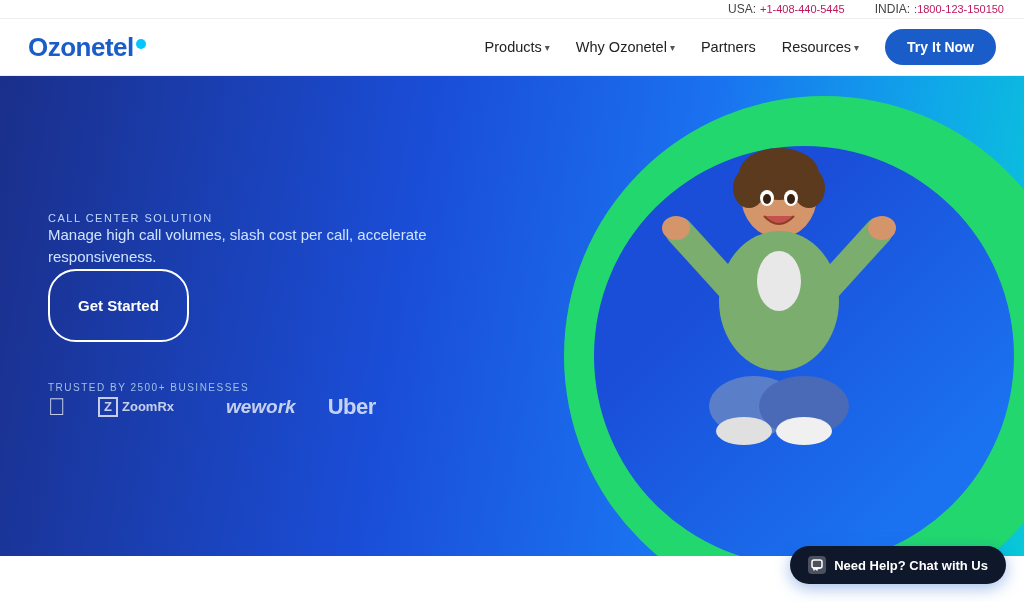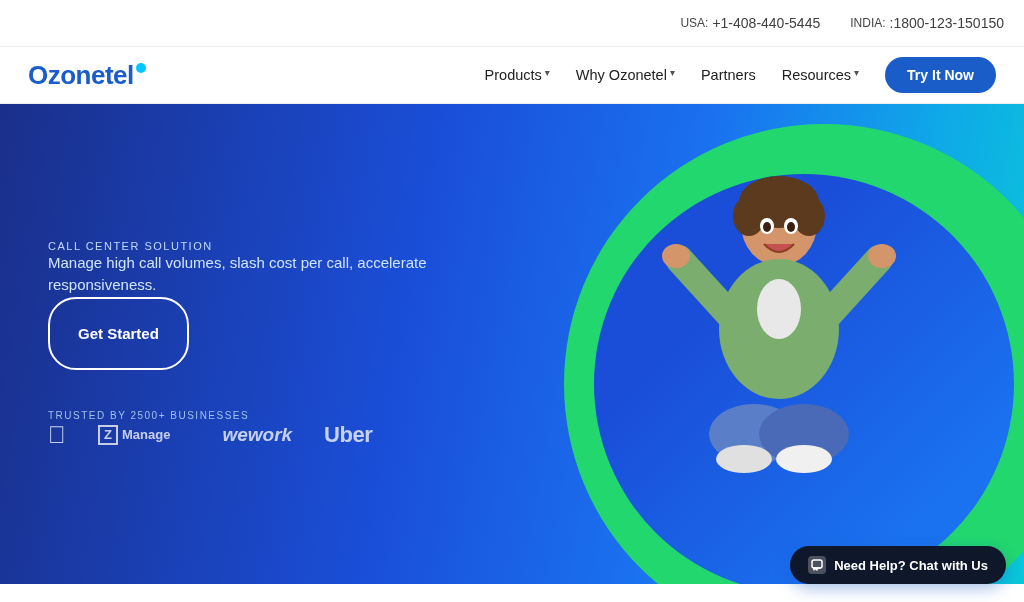--- a/index.html
+++ b/index.html
@@ -4,41 +4,41 @@
   <style>
     * { margin: 0; padding: 0; box-sizing: border-box; }
     body { font-family: 'Segoe UI', Arial, sans-serif; width: 1024px; height: 602px; overflow: hidden; }
 
     
     .top-bar {
       background: #fff;
       display: flex;
       justify-content: flex-end;
       align-items: center;
-      padding: 15px 20px;
+      padding: 2px 20px;
       font-size: 12px;
       color: #444;
       border-bottom: 1px solid #eee;
       gap: 30px;
     }
-    .top-bar a { color: #404040; text-decoration: none; font-size: 14px; }
+    .top-bar a { color: #be185d; text-decoration: none; font-size: 11px; }
     .top-bar .region { display: flex; align-items: center; gap: 4px; }
 
     
     .navbar {
       background: #fff;
       display: flex;
       align-items: center;
       padding: 10px 28px;
       border-bottom: 1px solid #eee;
       gap: 0;
     }
     .logo {
       display: flex;
-      align-items: center;
+      align-items: flex-end;
       margin-right: auto;
     }
     .logo-text {
       font-size: 26px;
       font-weight: 700;
       color: #1a5dc8;
       letter-spacing: -0.5px;
     }
     .logo-dot {
       width: 10px;
@@ -54,21 +54,21 @@
       gap: 6px;
       list-style: none;
       margin-right: 16px;
     }
     .nav-links li a {
       text-decoration: none;
       color: #222;
       font-size: 14.5px;
       padding: 6px 10px;
       display: flex;
-      align-items: flex-start;
+      align-items: center;
       gap: 3px;
     }
     .nav-chevron { font-size: 10px; color: #555; }
     .try-btn {
       background: #1a5dc8;
       color: #fff;
       border: none;
       border-radius: 30px;
       padding: 10px 22px;
       font-size: 14px;
@@ -283,21 +283,21 @@
     <div class="call-center-label">CALL CENTER SOLUTION</div>
     <p class="hero-sub">Manage high call volumes, slash cost per call, accelerate responsiveness.</p>
     <button class="get-started-btn">Get Started</button>
 
     <div class="trusted-section">
       <div class="trusted-label">TRUSTED BY 2500+ BUSINESSES</div>
       <div class="brand-logos">
         <div class="brand-logo apple"></div>
         <div class="brand-logo zoomrx">
           <span class="zoomrx-z">Z</span>
-          <span>Manage</span>
+          <span>ZoomRx</span>
         </div>
         <div class="brand-logo wework">wework</div>
         <div class="brand-logo uber">Uber</div>
       </div>
     </div>
   </div>
 
   <div class="person-figure">
     <svg class="person-svg" viewBox="0 0 300 360" xmlns="http://www.w3.org/2000/svg">
 

